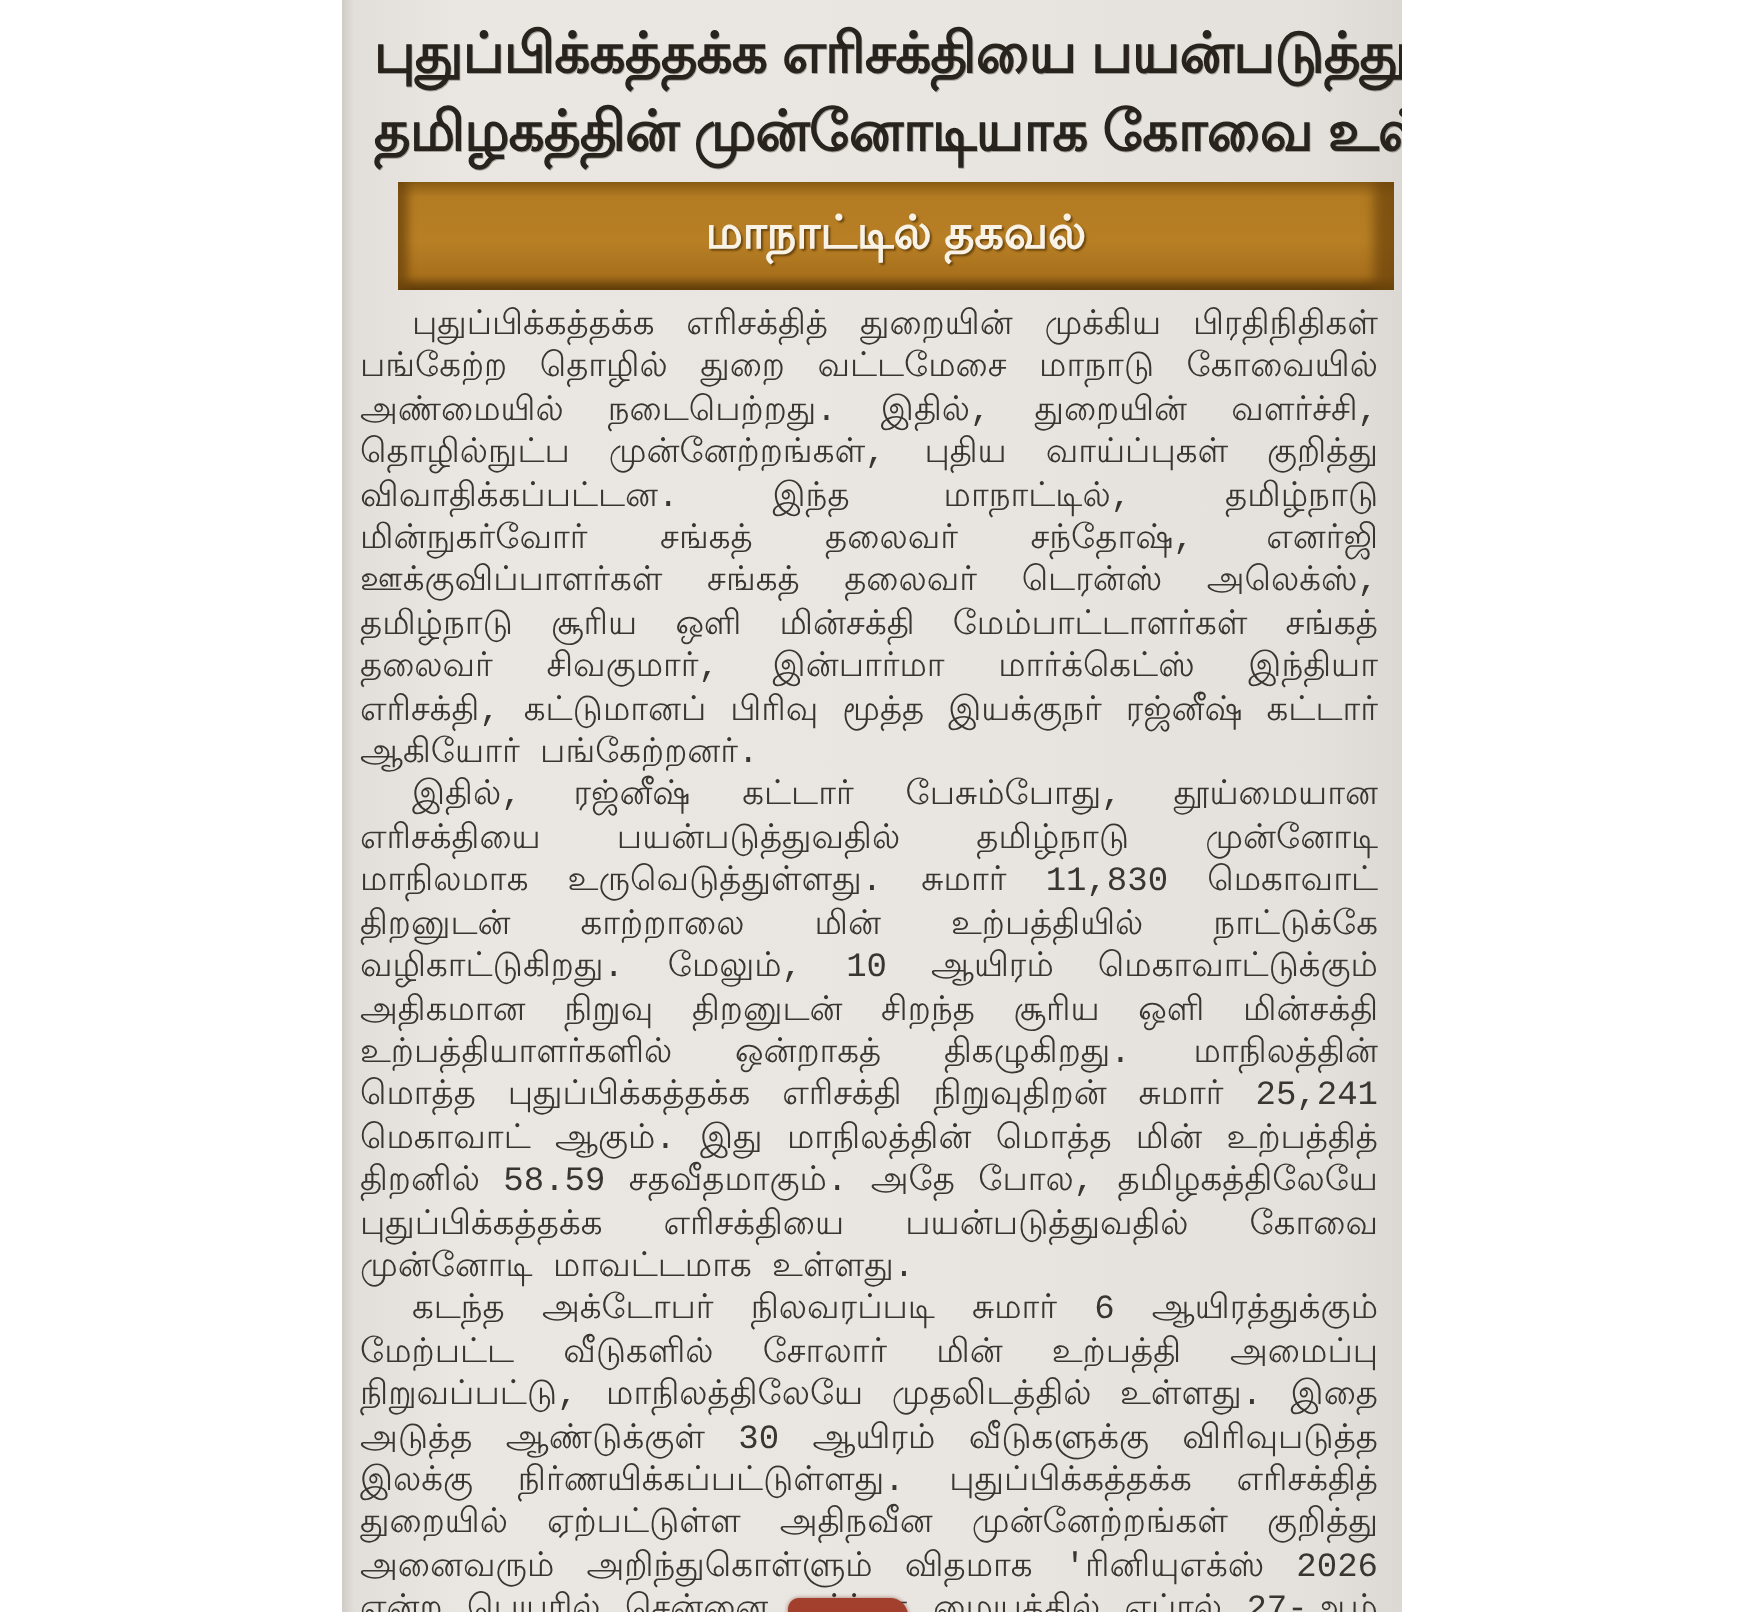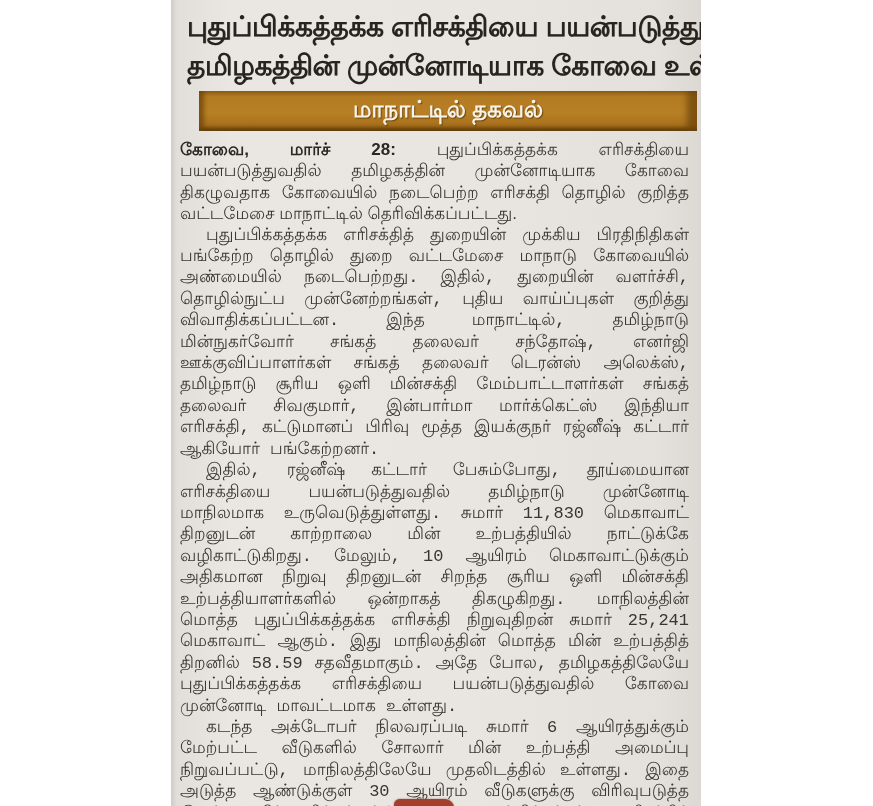--- a/index.html
+++ b/index.html
@@ -32,21 +32,21 @@
     color: #29231e;
     font-size: 28px;
     line-height: 39px;
     letter-spacing: -0.3px;
     text-shadow: 0.4px 0.4px 0 rgba(40,35,30,0.35);
   }
   .headline .hl-line { display: block; white-space: nowrap; }
 
   .kicker {
     margin: 4px 4px 2px 28px;
-    height: 40px;
+    height: 54px;
     background: linear-gradient(180deg, #8a5c14 0%, #b37b22 14%, #b87f25 55%, #a8701c 86%, #7c500f 100%);
     box-shadow: inset -16px 0 6px -6px rgba(110,70,12,0.75),
                 inset 8px 0 4px -3px rgba(110,70,12,0.75),
                 inset 0 -5px 4px -2px rgba(90,57,10,0.8);
     display: flex;
     align-items: center;
     justify-content: center;
   }
   .kicker-label {
     color: #f8f3e6;
@@ -86,22 +86,20 @@
     <h1 class="headline">
       <span class="hl-line">புதுப்பிக்கத்தக்க எரிசக்தியை பயன்படுத்துவதில்</span>
       <span class="hl-line">தமிழகத்தின் முன்னோடியாக கோவை உள்ளது</span>
     </h1>
 
     <div class="kicker">
       <span class="kicker-label">மாநாட்டில் தகவல்</span>
     </div>
 
     <div class="article-body">
-      <p><span class="dateline">கோவை, மார்ச் 28:</span>
-        <span>புதுப்பிக்கத்தக்க எரிசக்தியை பயன்படுத்துவதில் தமிழகத்தின் முன்னோடியாக கோவை திகழுவதாக கோவையில் நடைபெற்ற எரிசக்தி தொழில் குறித்த வட்டமேசை மாநாட்டில் தெரிவிக்கப்பட்டது.</span></p>
       <p class="indent">புதுப்பிக்கத்தக்க எரிசக்தித் துறையின் முக்கிய பிரதிநிதிகள் பங்கேற்ற தொழில் துறை வட்டமேசை மாநாடு கோவையில் அண்மையில் நடைபெற்றது. இதில், துறையின் வளர்ச்சி, தொழில்நுட்ப முன்னேற்றங்கள், புதிய வாய்ப்புகள் குறித்து விவாதிக்கப்பட்டன. இந்த மாநாட்டில், தமிழ்நாடு மின்நுகர்வோர் சங்கத் தலைவர் சந்தோஷ், எனர்ஜி ஊக்குவிப்பாளர்கள் சங்கத் தலைவர் டெரன்ஸ் அலெக்ஸ், தமிழ்நாடு சூரிய ஒளி மின்சக்தி மேம்பாட்டாளர்கள் சங்கத் தலைவர் சிவகுமார், இன்பார்மா மார்க்கெட்ஸ் இந்தியா எரிசக்தி, கட்டுமானப் பிரிவு மூத்த இயக்குநர் ரஜ்னீஷ் கட்டார் ஆகியோர் பங்கேற்றனர்.</p>
       <p class="indent">இதில், ரஜ்னீஷ் கட்டார் பேசும்போது, தூய்மையான எரிசக்தியை பயன்படுத்துவதில் தமிழ்நாடு முன்னோடி மாநிலமாக உருவெடுத்துள்ளது. சுமார் 11,830 மெகாவாட் திறனுடன் காற்றாலை மின் உற்பத்தியில் நாட்டுக்கே வழிகாட்டுகிறது. மேலும், 10 ஆயிரம் மெகாவாட்டுக்கும் அதிகமான நிறுவு திறனுடன் சிறந்த சூரிய ஒளி மின்சக்தி உற்பத்தியாளர்களில் ஒன்றாகத் திகழுகிறது. மாநிலத்தின் மொத்த புதுப்பிக்கத்தக்க எரிசக்தி நிறுவுதிறன் சுமார் 25,241 மெகாவாட் ஆகும். இது மாநிலத்தின் மொத்த மின் உற்பத்தித் திறனில் 58.59 சதவீதமாகும். அதே போல, தமிழகத்திலேயே புதுப்பிக்கத்தக்க எரிசக்தியை பயன்படுத்துவதில் கோவை முன்னோடி மாவட்டமாக உள்ளது.</p>
       <p class="indent">கடந்த அக்டோபர் நிலவரப்படி சுமார் 6 ஆயிரத்துக்கும் மேற்பட்ட வீடுகளில் சோலார் மின் உற்பத்தி அமைப்பு நிறுவப்பட்டு, மாநிலத்திலேயே முதலிடத்தில் உள்ளது. இதை அடுத்த ஆண்டுக்குள் 30 ஆயிரம் வீடுகளுக்கு விரிவுபடுத்த இலக்கு நிர்ணயிக்கப்பட்டுள்ளது. புதுப்பிக்கத்தக்க எரிசக்தித் துறையில் ஏற்பட்டுள்ள அதிநவீன முன்னேற்றங்கள் குறித்து அனைவரும் அறிந்துகொள்ளும் விதமாக 'ரினியுஎக்ஸ் 2026 என்ற பெயரில் சென்னை வர்த்தக மையத்தில் ஏப்ரல் 27-ஆம் தேதி முதல் 29-ஆம் தேதி வரை கண்காட்சி நடத்தப்படுகிறது என்றார்.</p>
     </div>
 
     <div class="adjacent-fragment"></div>
   </div>
 </div>
 
 </body></html>

